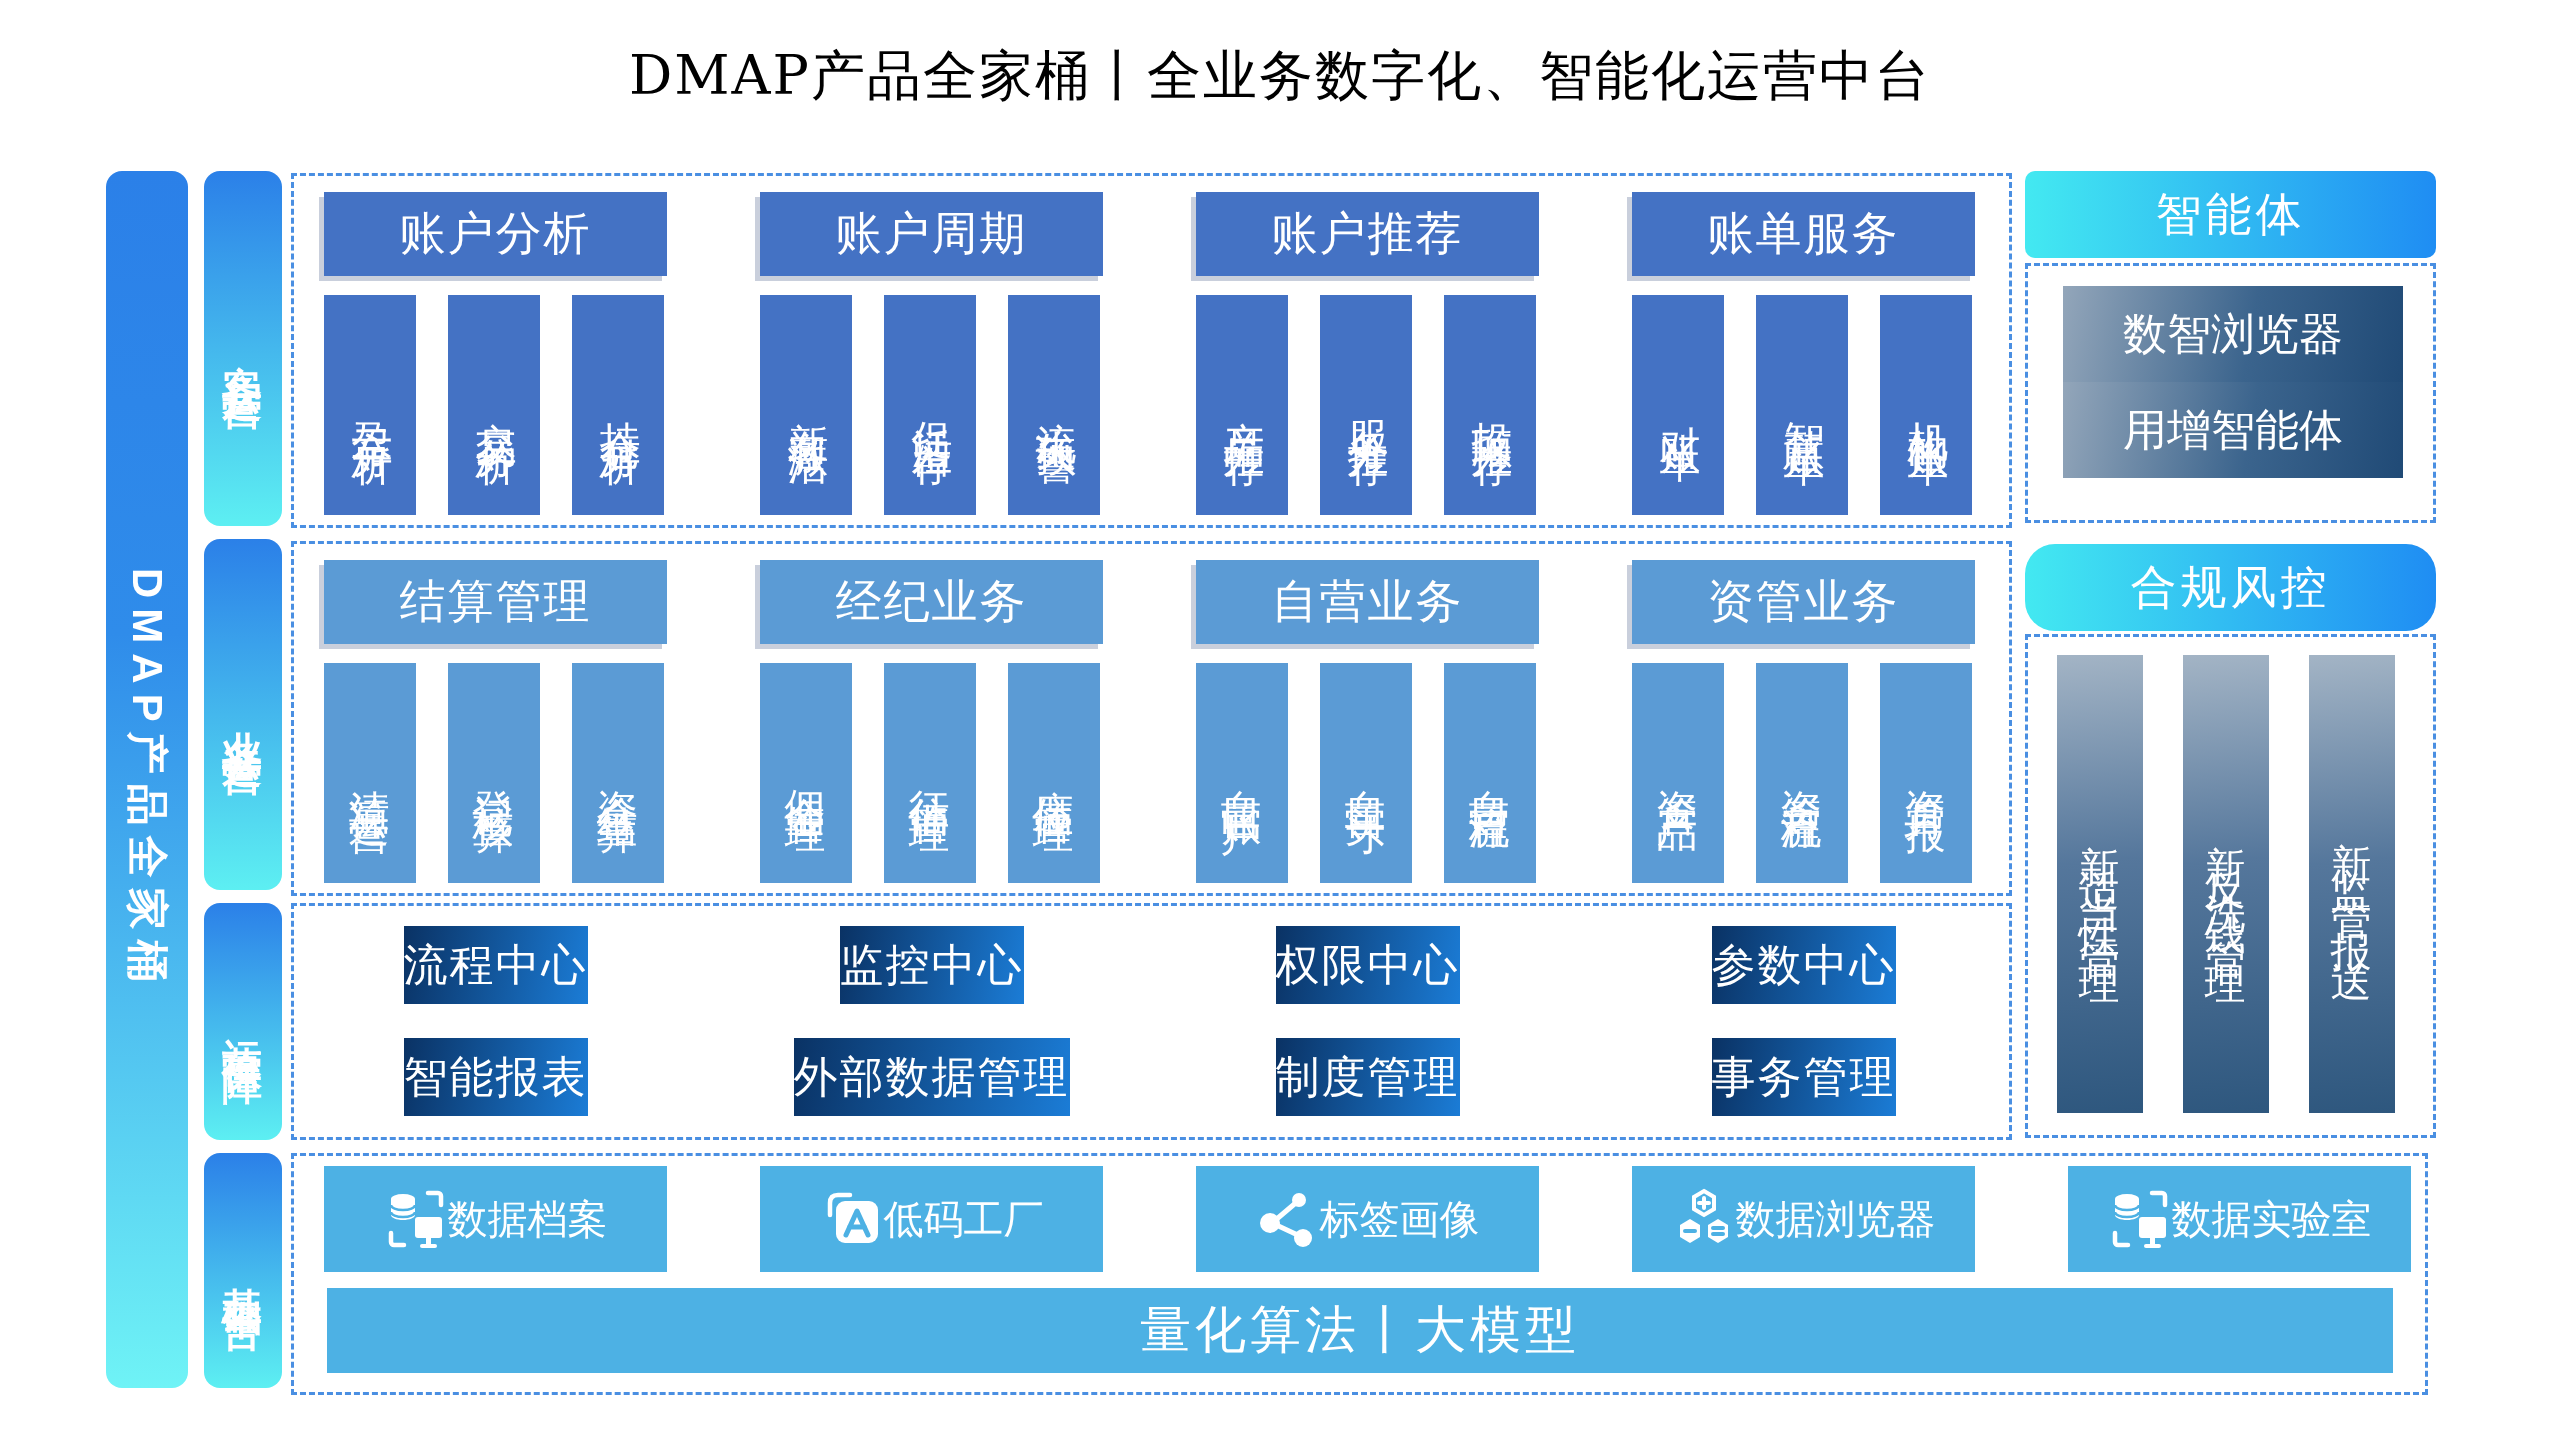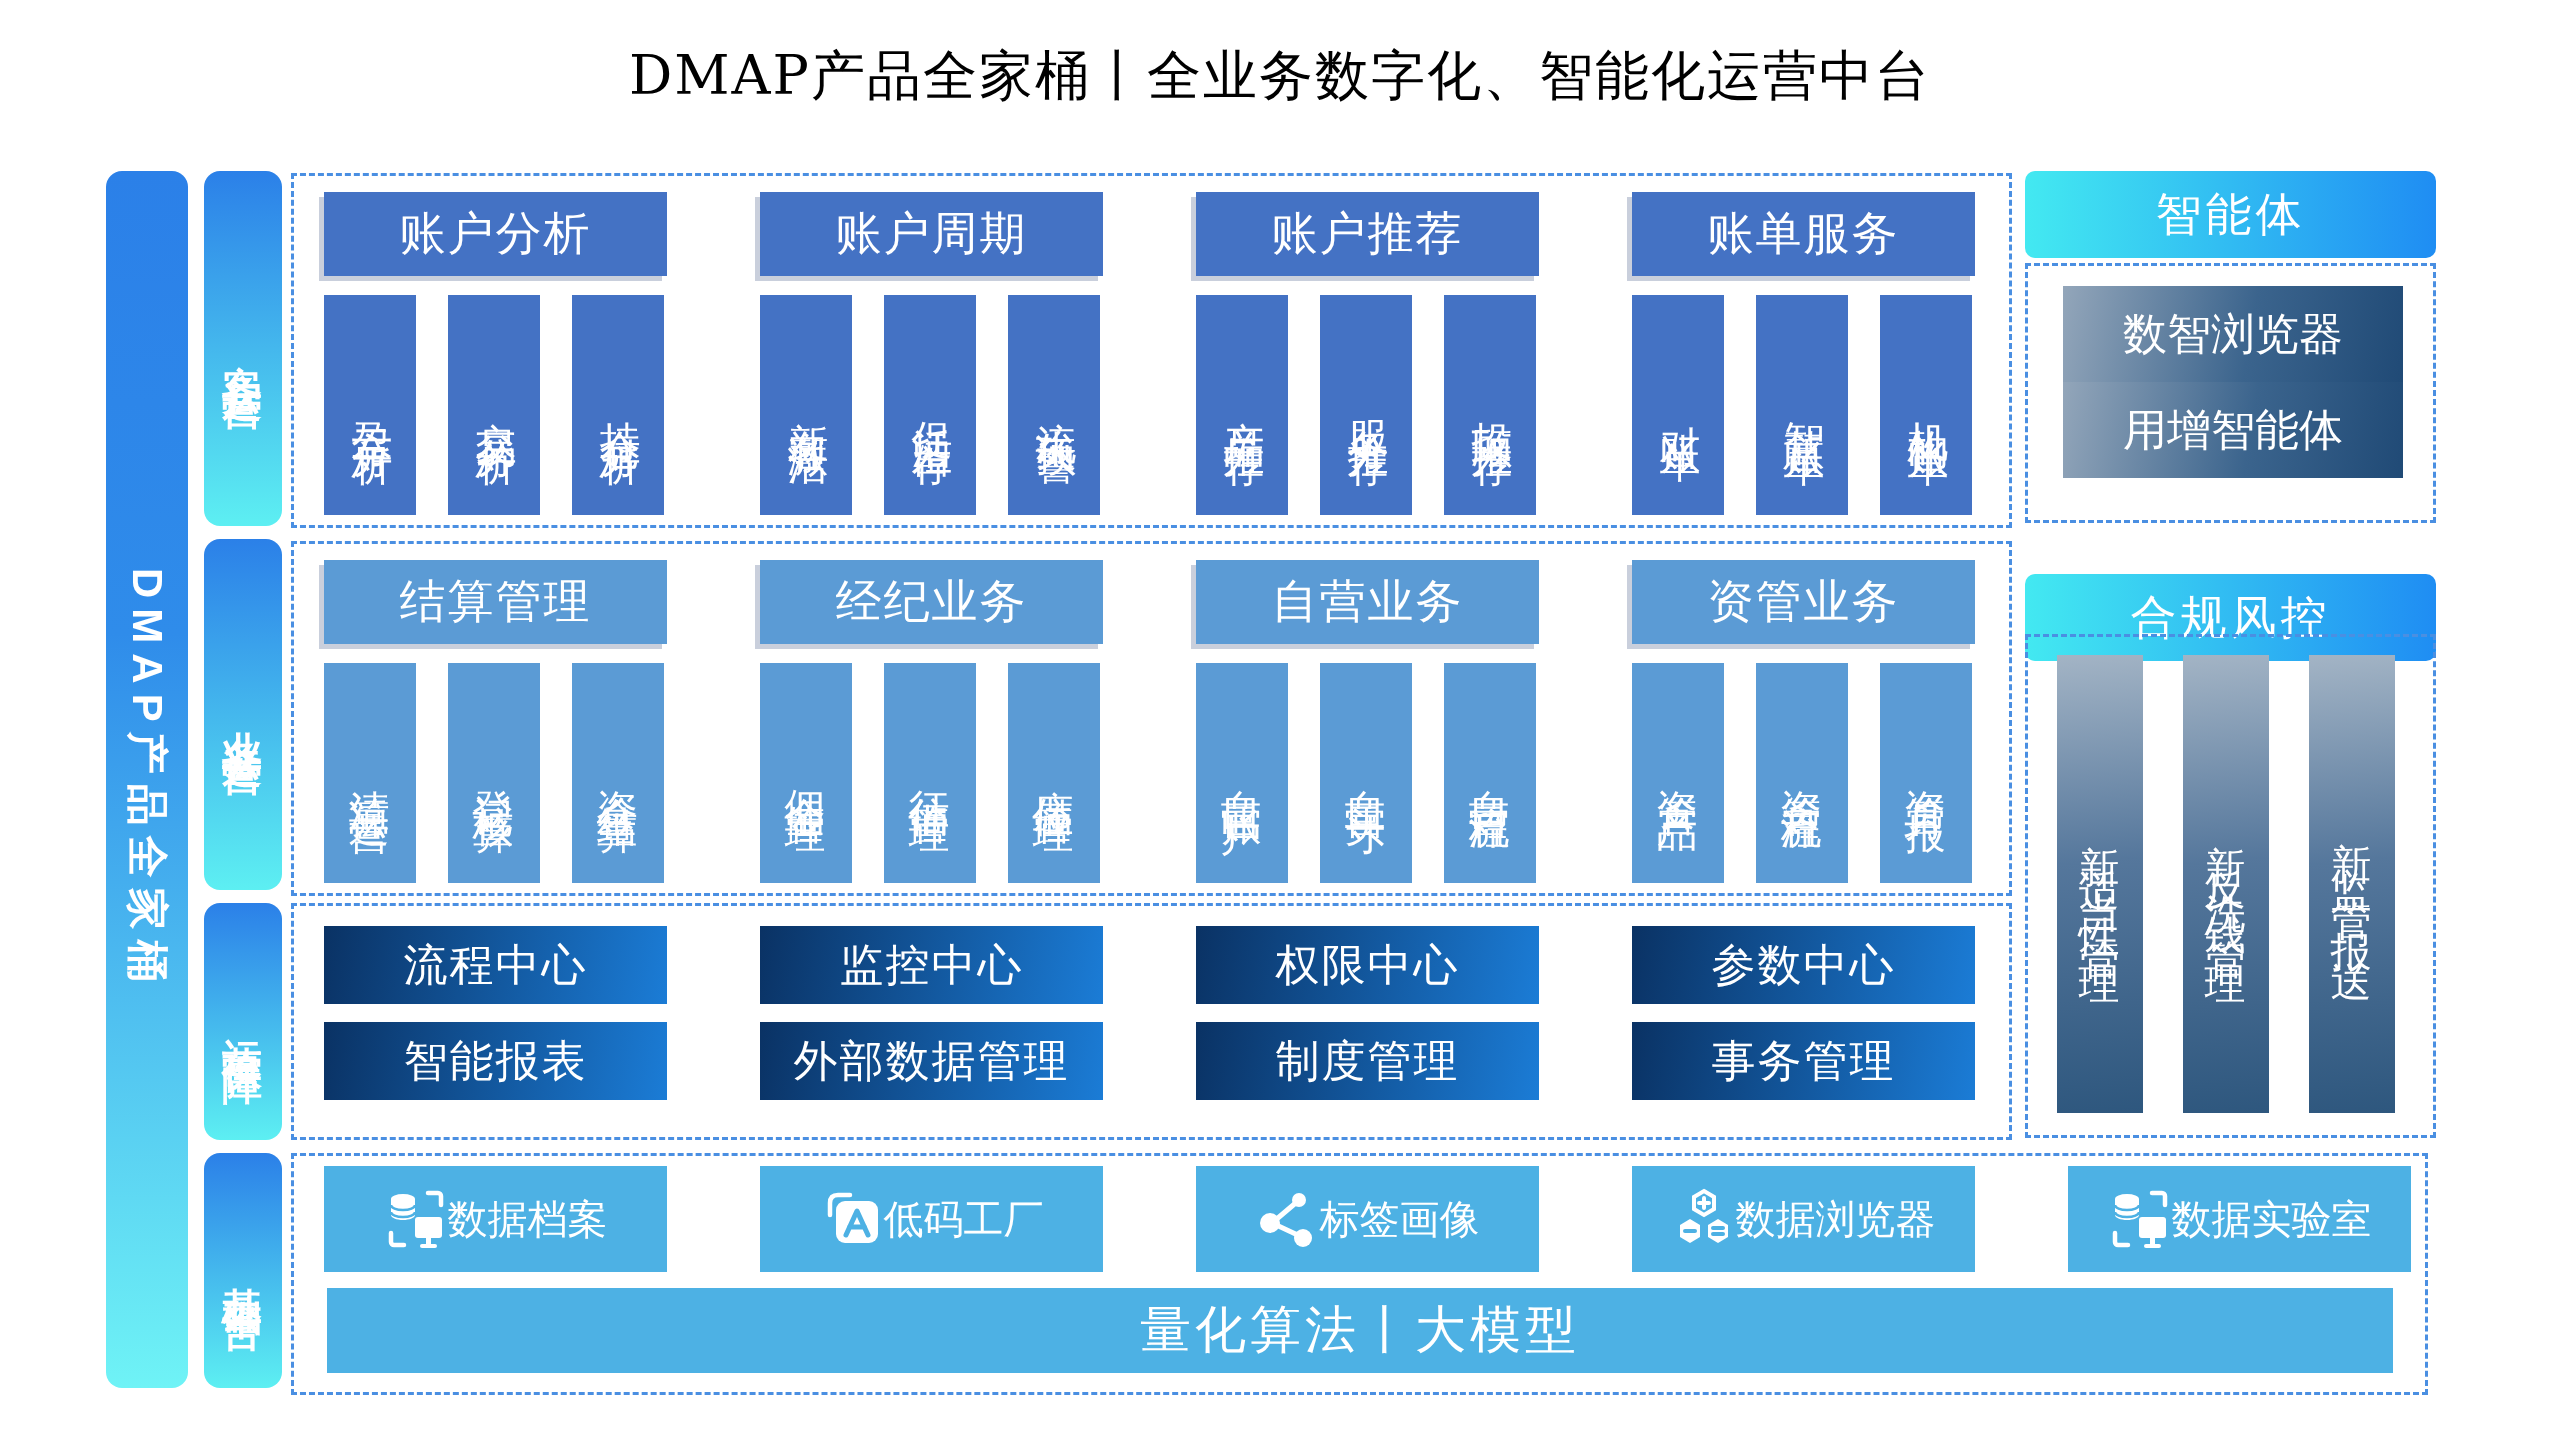--- a/index.html
+++ b/index.html
@@ -43,40 +43,40 @@
                 box-shadow:-5px 5px 0 rgba(40,65,115,.25);}
   .r1 .group-header,.r1 .pillar{background:#4472c4;font-family:Liberation Mono, monospace;}
   .r2 .group-header,.r2 .pillar{background:#5b9bd5;}
   .pillars{display:flex;gap:32px;margin-top:19px;}
   .pillar{width:92px;height:220px;color:#fff;font-size:41px;
           writing-mode:vertical-rl;text-orientation:upright;letter-spacing:8px;
           display:flex;align-items:center;justify-content:center;}
 
   
   .opscols{display:flex;gap:93px;padding:20px 0 0 30px;}
-  .opscol{width:343px;flex:0 0 343px;display:flex;flex-direction:column;gap:18px;}
+  .opscol{width:343px;flex:0 0 343px;display:flex;flex-direction:column;gap:34px;align-items:center;}
   .opsbar{height:78px;display:flex;align-items:center;justify-content:center;color:#fff;
           font-size:44px;letter-spacing:2px;
           background:linear-gradient(100deg,#0a3264 0%,#1b7cd6 100%);}
 
   
   .apps{display:flex;gap:93px;padding:10px 0 0 30px;}
   .app{width:343px;flex:0 0 343px;height:106px;background:#4db1e4;color:#fff;
        display:flex;align-items:center;justify-content:center;font-size:40px;}
   .app svg{width:64px;height:64px;flex:0 0 64px;}
   .bigbar{margin:16px 0 0 33px;width:2066px;height:85px;background:#4db1e4;color:#fff;
           display:flex;align-items:center;justify-content:center;font-size:51px;letter-spacing:4px;}
 
   
   .side-header{left:2025px;width:411px;height:87px;border-radius:10px;
                background:linear-gradient(90deg,#43e9f1 0%,#1f8df3 100%);
                color:#fff;display:flex;align-items:center;justify-content:center;
                font-size:46px;letter-spacing:4px;}
   .agent-header{top:171px;}
-  .comp-header{top:574px;}
+  .comp-header{top:544px;border-radius:30px;}
   .side-rect{left:2025px;width:411px;border:3px dashed #4a8fe2;}
   .agent-rect{top:263px;height:260px;padding:20px 0 0 35px;}
   .comp-rect{top:634px;height:504px;display:flex;gap:40px;padding:18px 0 0 29px;}
   .agent-box{width:340px;height:96px;color:#fff;font-size:44px;
              display:flex;align-items:center;justify-content:center;
              background:linear-gradient(100deg,#93a6ba 0%,#3b648d 55%,#204a76 100%);}
   .comp-pillar{width:86px;height:458px;flex:0 0 86px;color:#fff;font-size:41px;
                writing-mode:vertical-rl;text-orientation:upright;letter-spacing:24px;
                display:flex;align-items:center;justify-content:center;
                background:linear-gradient(175deg,#a3b4c5 0%,#55779c 45%,#2e577e 100%);}

